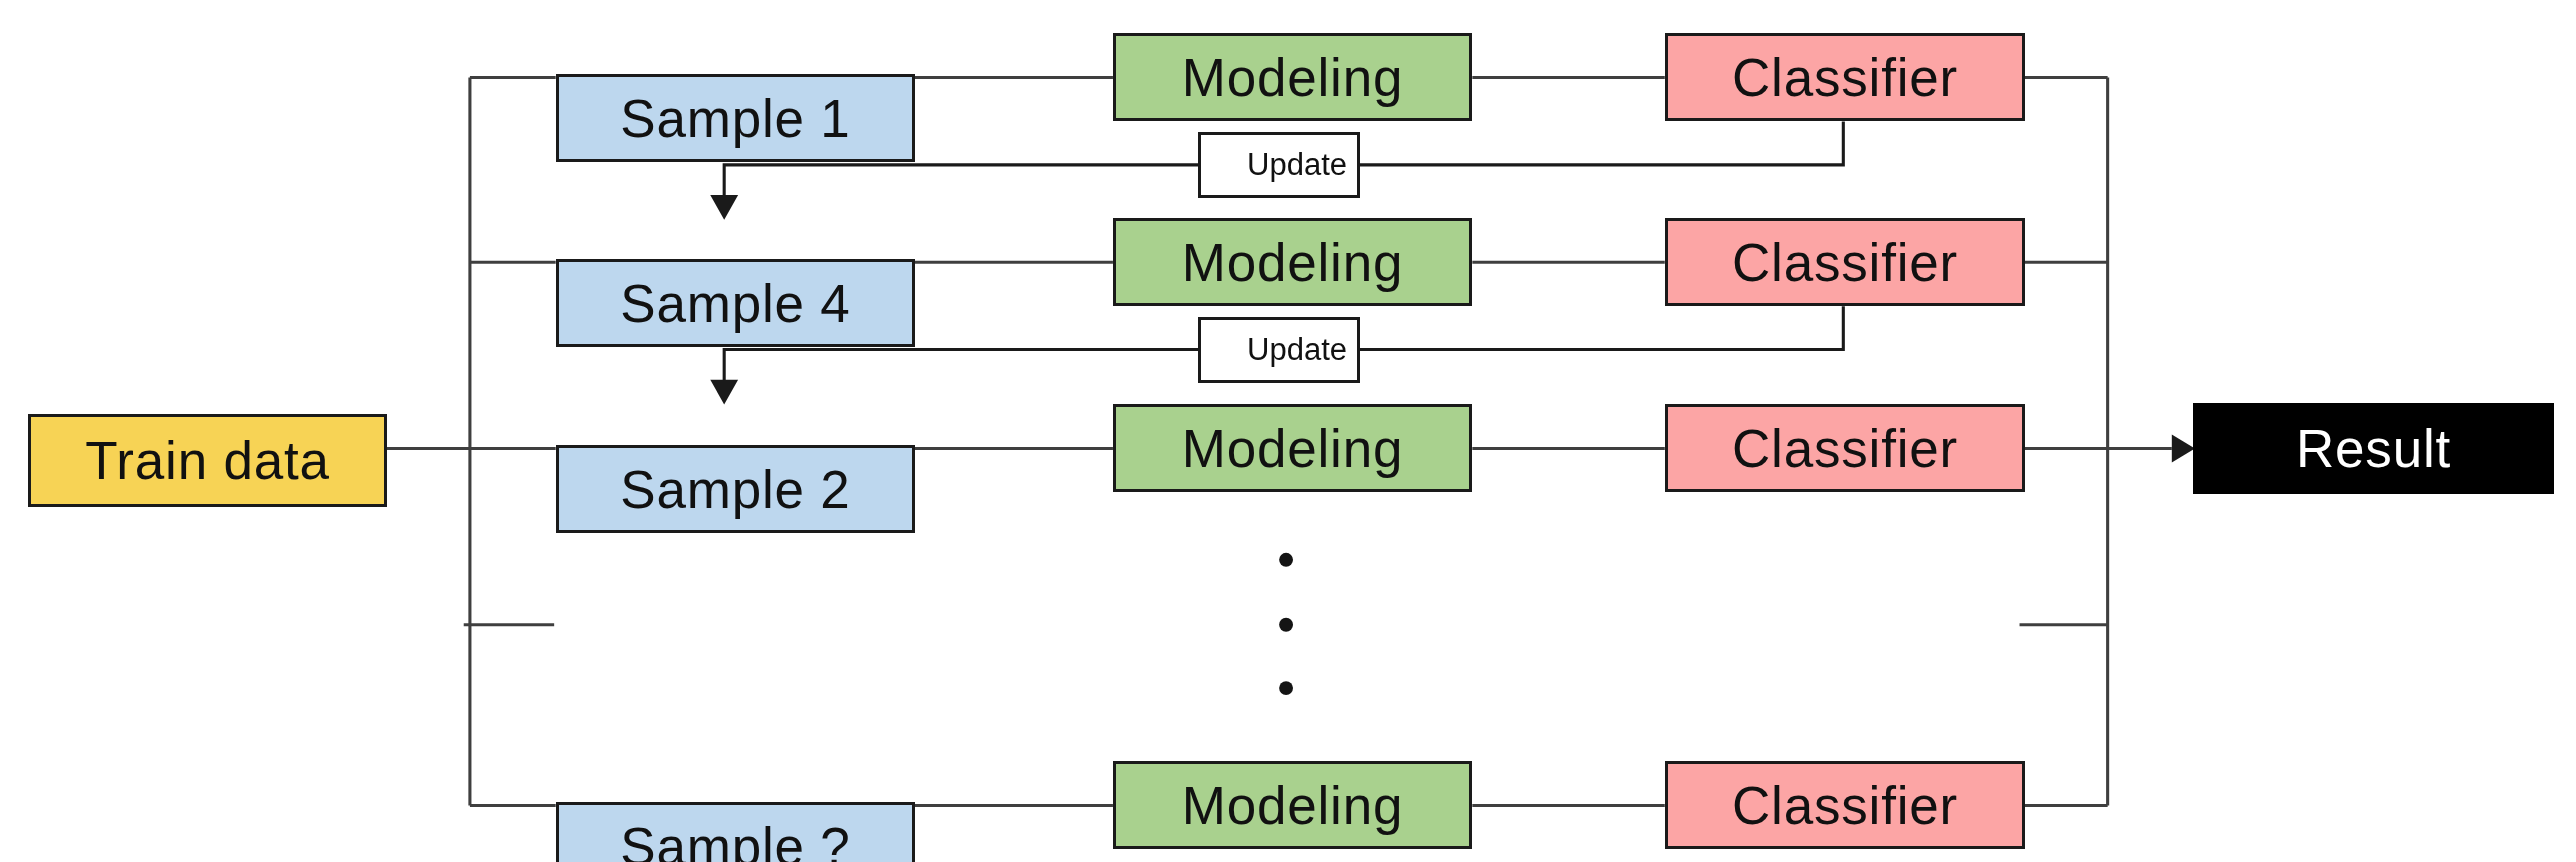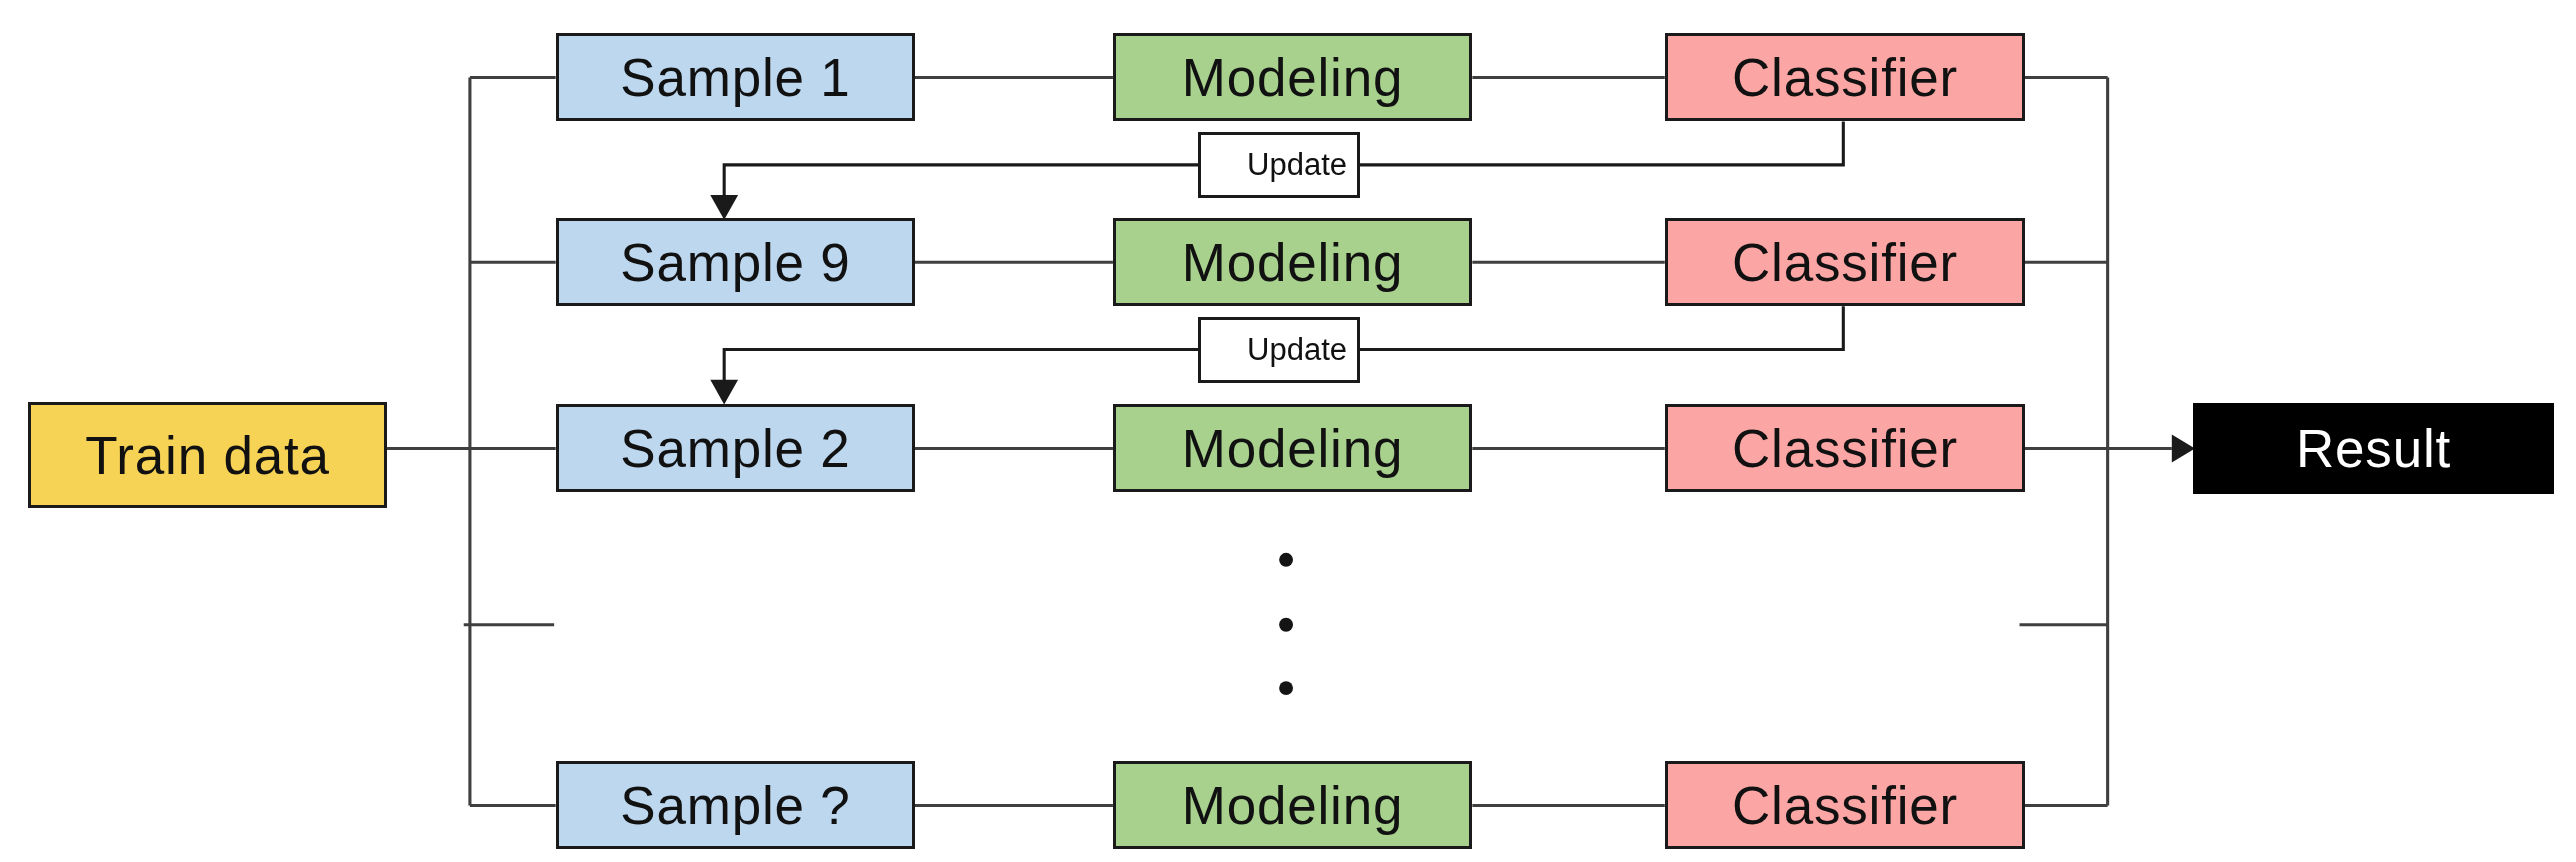--- a/index.html
+++ b/index.html
@@ -14,21 +14,21 @@
   .box{
     position:absolute;
     display:flex;align-items:center;justify-content:center;
     box-sizing:border-box;
     border:3.9px solid #1a1a1a;
     font-size:53px;
     color:#111111;
     white-space:nowrap;
     letter-spacing:0.8px;
   }
-  .sample{background:#BDD7EE;}
+  .sample{background:#BDD7EE;margin-top:41px;}
   .modeling{background:#A9D18E;}
   .classifier{background:#fca5a5;}
   .train{background:#F7D355;}
   .result{background:#000000;color:#ffffff;border-color:#000000;}
   .update{
     background:#ffffff;border:3.1px solid #1a1a1a;
     font-size:31px;letter-spacing:0;padding-left:36px;
   }
 </style>
 </head>
@@ -76,29 +76,29 @@
     <path d="M2385 396 V452 H937 V493" stroke="#1a1a1a" stroke-width="4" fill="none"></path>
     <polygon points="919,491 955,491 937,523" fill="#1a1a1a"></polygon>
 
     <g>
       <circle cx="1664" cy="724" r="9" fill="#141414"></circle>
       <circle cx="1664" cy="808" r="9" fill="#141414"></circle>
       <circle cx="1664" cy="890" r="9" fill="#141414"></circle>
     </g>
   </svg>
 
-  <div class="box train" style="left:28px;top:402px;width:359px;height:106px;">Train data</div>
+  <div class="box train" style="left:28px;top:414px;width:359px;height:93px;">Train data</div>
 
   <div class="box sample" style="left:556px;top:33px;width:359px;height:88px;">Sample 1</div>
   <div class="box modeling" style="left:1113px;top:33px;width:359px;height:88px;">Modeling</div>
   <div class="box classifier" style="left:1665px;top:33px;width:360px;height:88px;">Classifier</div>
 
   <div class="box update" style="left:1198px;top:132px;width:162px;height:66px;">Update</div>
 
-  <div class="box sample" style="left:556px;top:218px;width:359px;height:88px;">Sample 9</div>
+  <div class="box sample" style="left:556px;top:218px;width:359px;height:88px;">Sample 4</div>
   <div class="box modeling" style="left:1113px;top:218px;width:359px;height:88px;">Modeling</div>
   <div class="box classifier" style="left:1665px;top:218px;width:360px;height:88px;">Classifier</div>
 
   <div class="box update" style="left:1198px;top:317px;width:162px;height:66px;">Update</div>
 
   <div class="box sample" style="left:556px;top:404px;width:359px;height:88px;">Sample 2</div>
   <div class="box modeling" style="left:1113px;top:404px;width:359px;height:88px;">Modeling</div>
   <div class="box classifier" style="left:1665px;top:404px;width:360px;height:88px;">Classifier</div>
 
   <div class="box sample" style="left:556px;top:761px;width:359px;height:88px;">Sample ?</div>

